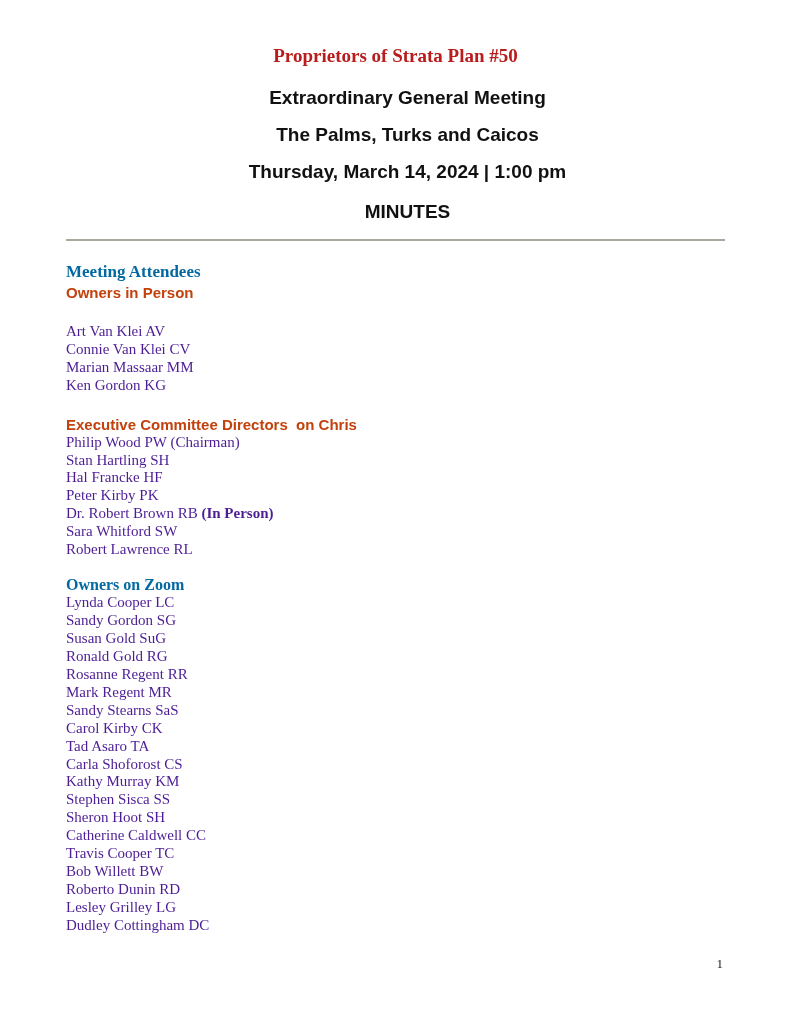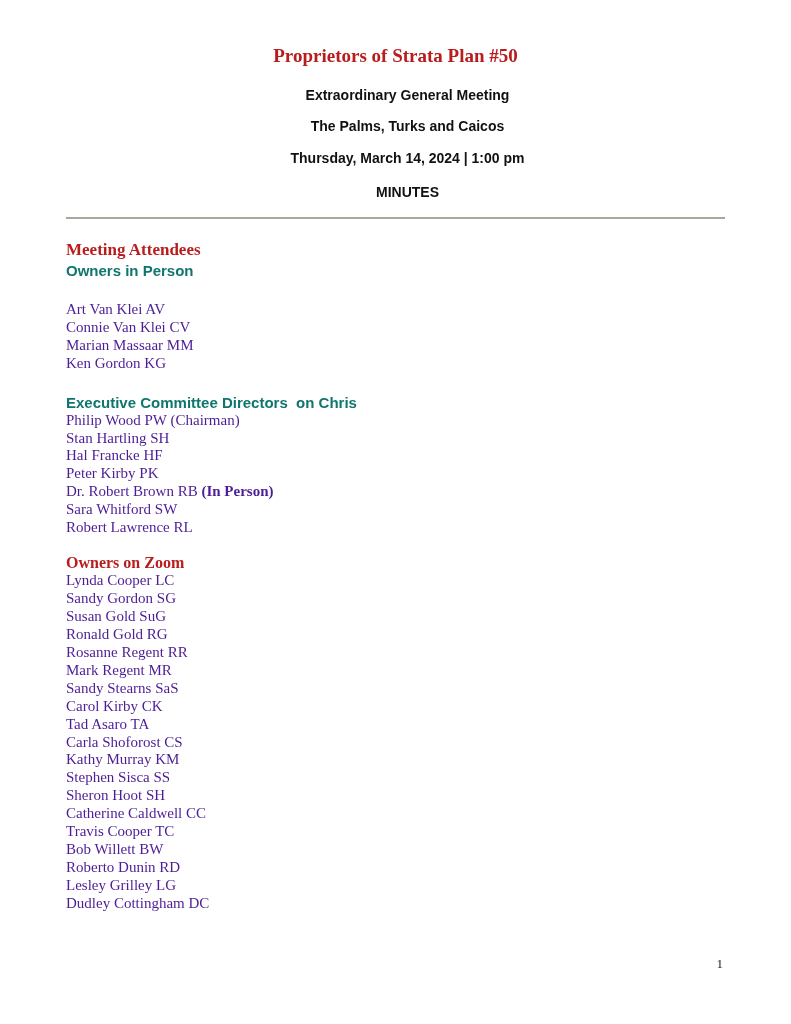--- a/index.html
+++ b/index.html
@@ -23,21 +23,21 @@
   .doc-title {
     font-family: "Liberation Serif", serif;
     font-size: 19px;
     font-weight: bold;
     line-height: 1.1;
     margin: 0 0 21px 0;
     color: #b91c1c;
   }
   .doc-sub {
     font-family: "Liberation Sans", sans-serif;
-    font-size: 14px;
+    font-size: 19px;
     font-weight: bold;
     line-height: 1.1;
     margin: 0 0 16px 0;
     color: #111111;
     padding-left: 24px;
   }
   .doc-datetime {
     margin-bottom: 19px;
   }
   .doc-minutes {
@@ -51,29 +51,29 @@
   }
   .content {
     padding: 21px 66px 0 66px;
   }
   .section-heading-serif {
     font-family: "Liberation Serif", serif;
     font-size: 17px;
     font-weight: bold;
     line-height: 1.15;
     margin: 0;
-    color: #b91c1c;
+    color: #0369a1;
   }
   .section-heading-sans {
     font-family: "Liberation Sans", sans-serif;
     font-size: 15px;
     font-weight: bold;
     line-height: 1.2;
     margin: 2px 0 0 0;
-    color: #0f766e;
+    color: #c2410c;
     white-space: pre-wrap;
   }
   .name-list {
     margin: 0;
     font-family: "Liberation Serif", serif;
     font-size: 15px;
     line-height: 17.9px;
     color: #4c1d95;
   }
   .gap-lg { margin-top: 21px; }

